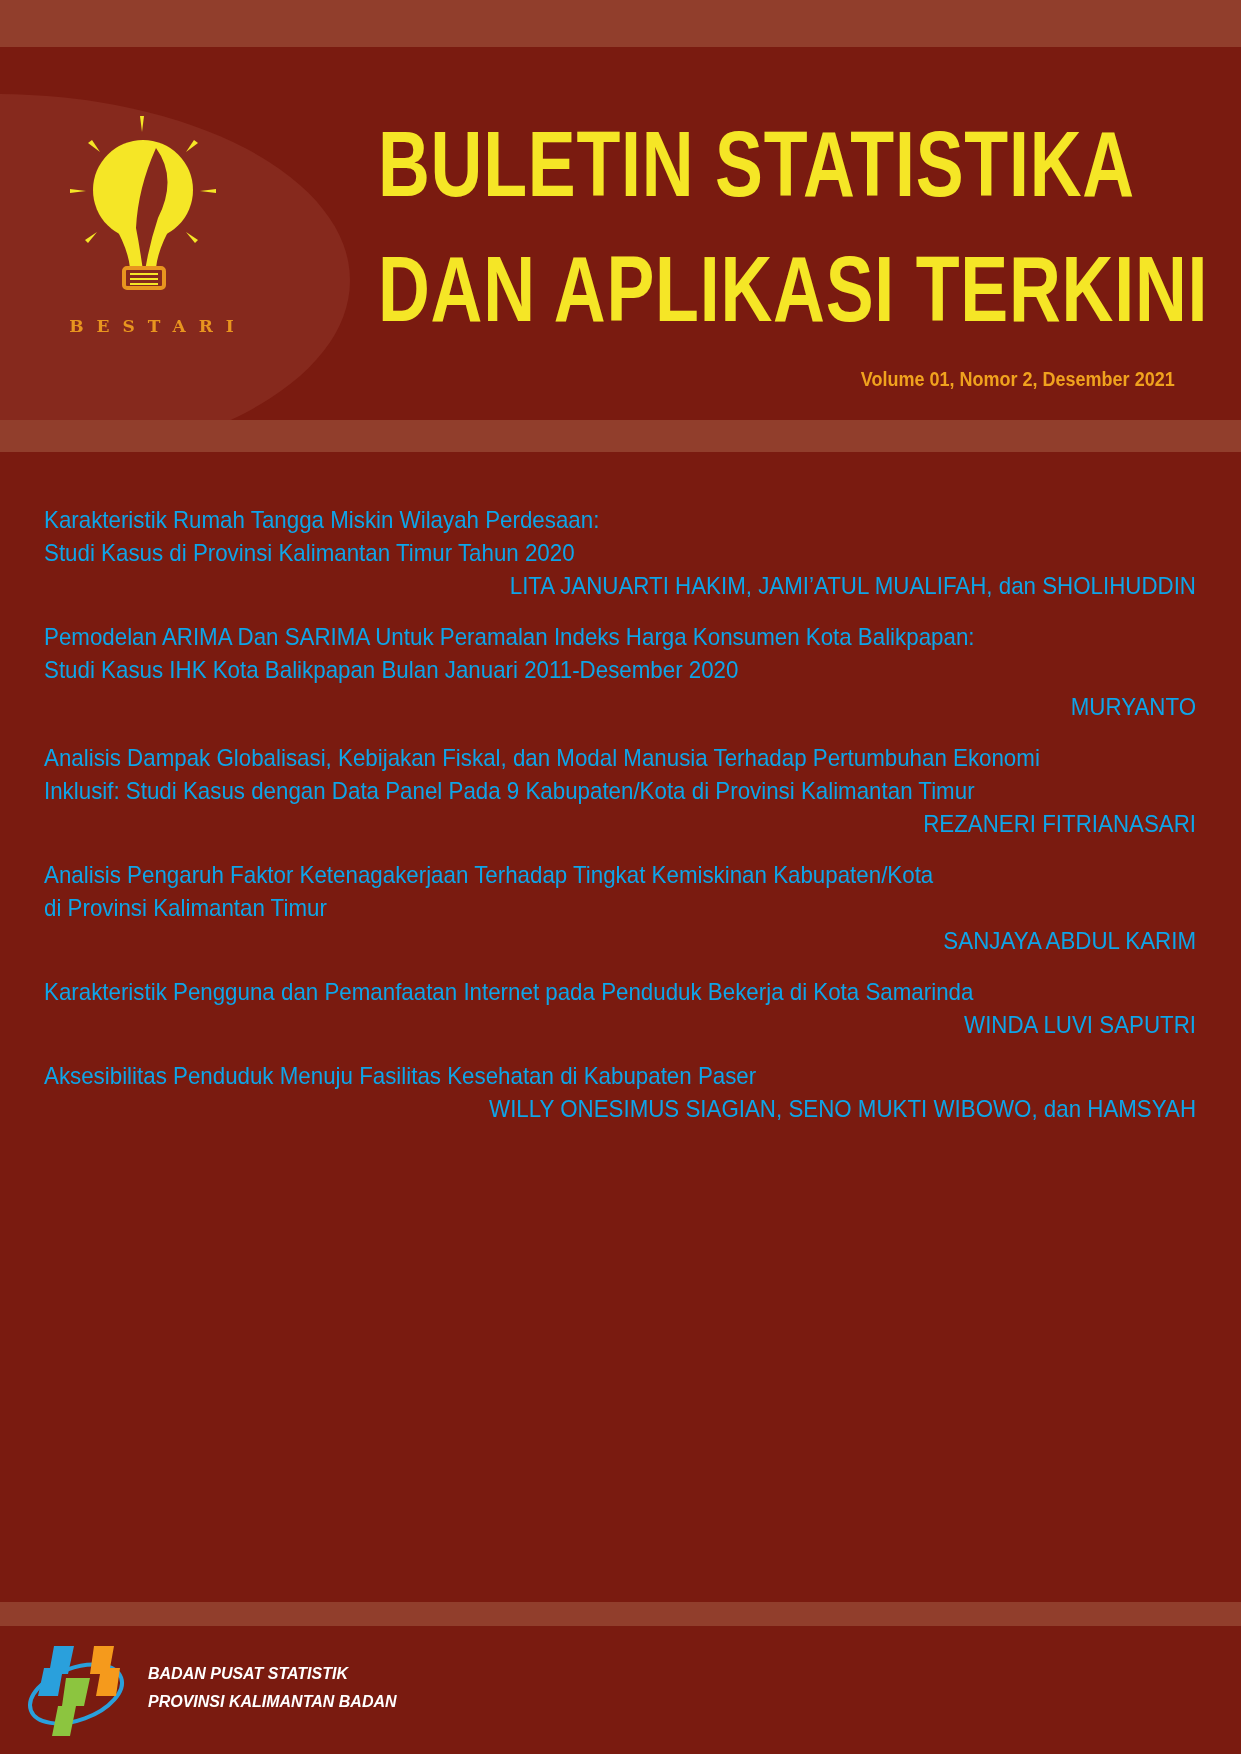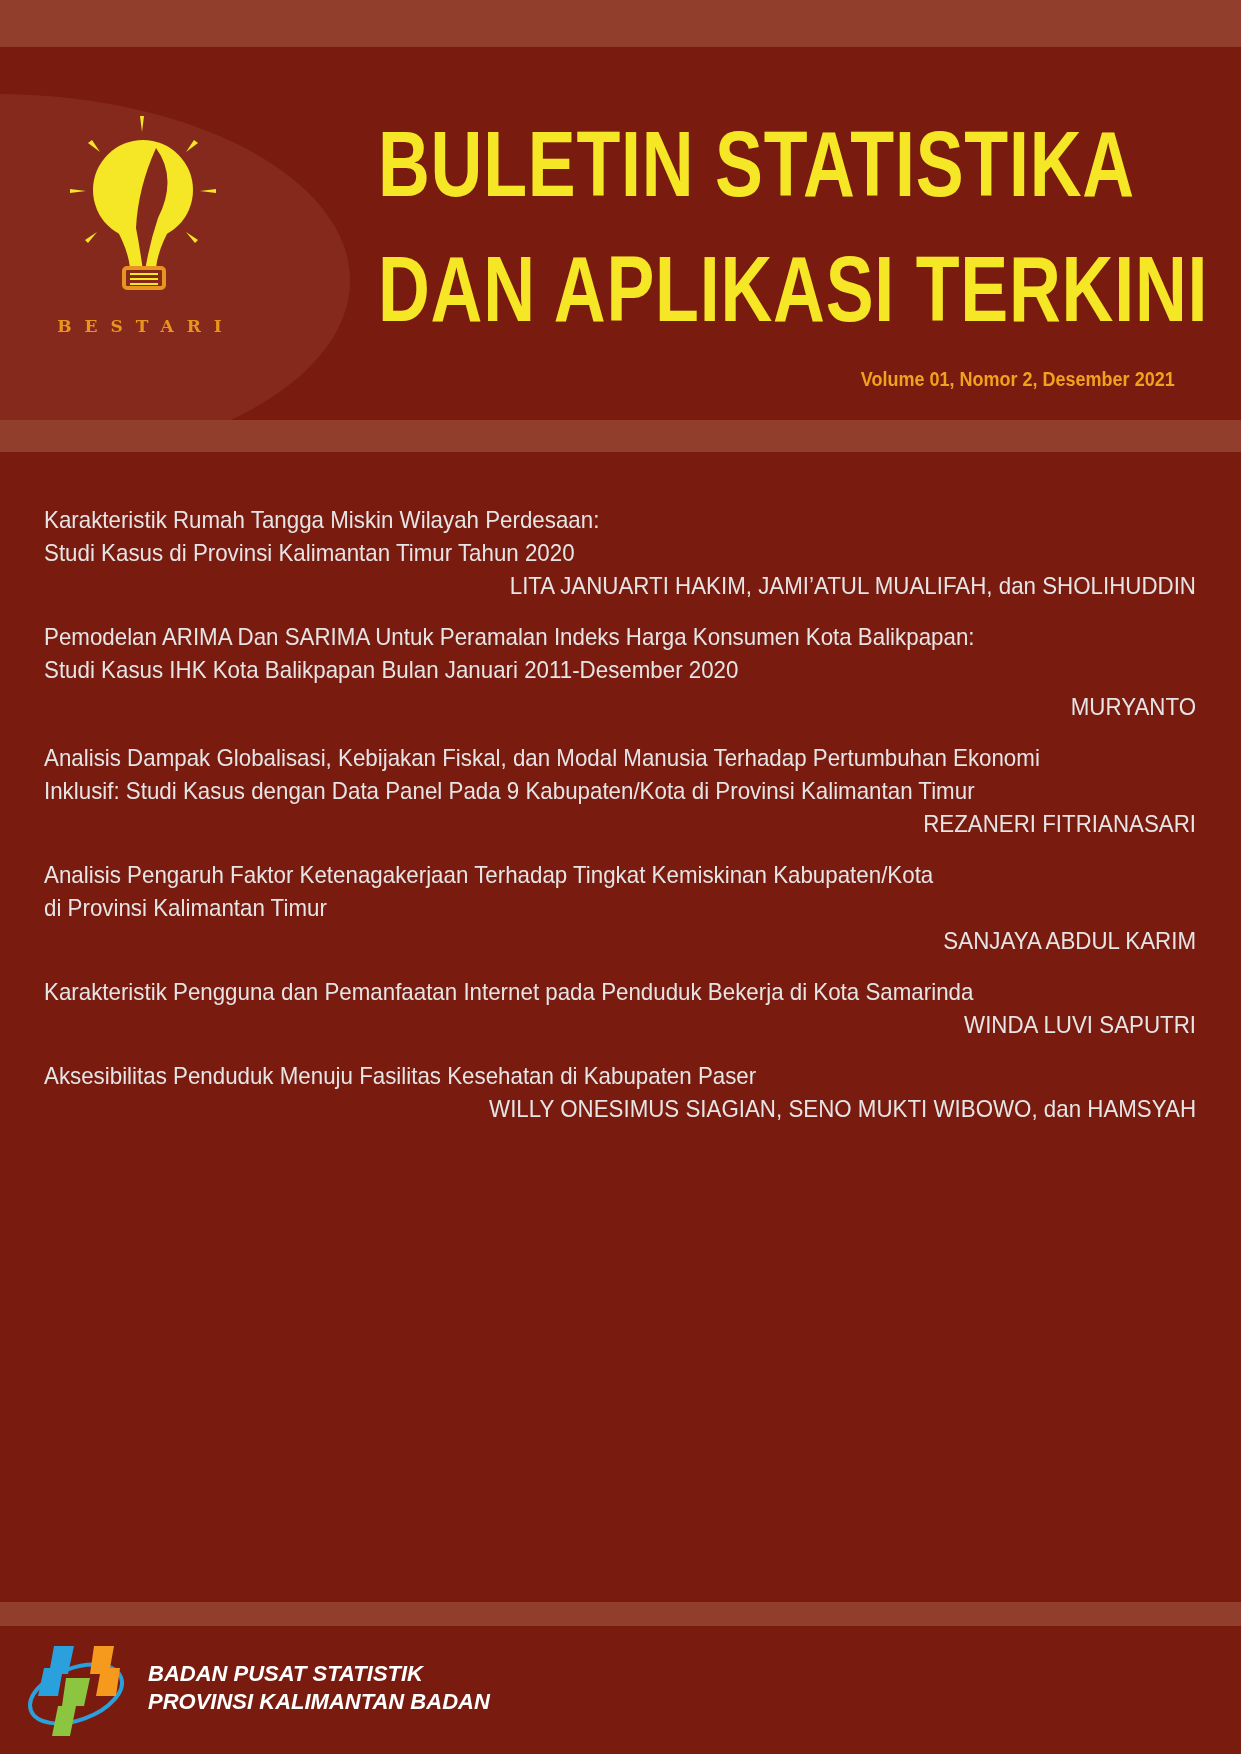--- a/index.html
+++ b/index.html
@@ -7,36 +7,36 @@
          font-family:"Liberation Sans", sans-serif; }
   .band { position:absolute; left:0; width:1241px; background:#913e2c; }
   .band.top { top:0; height:47px; }
   .band.mid { top:420px; height:32px; }
   .band.bot { top:1602px; height:24px; }
   .ellipse { position:absolute; left:-360px; top:47px; width:710px; height:373px; border-radius:50%;
              background:#86291d; overflow:hidden; }
   .header-clip { position:absolute; left:0; top:47px; width:1241px; height:373px; overflow:hidden; }
   .logo { position:absolute; left:48px; top:108px; width:190px; height:240px; }
   .logo svg { position:absolute; left:10px; top:0; }
-  .bestari { position:absolute; left:3px; top:208px; width:190px; text-align:center; color:#e8951f;
+  .bestari { position:absolute; left:15px; top:208px; width:190px; text-align:center; color:#e8951f;
              font-family:"DejaVu Serif", serif; font-weight:bold; font-size:17px; letter-spacing:13px; }
   .title { position:absolute; left:378px; color:#f5e626; font-weight:bold; font-size:92px;
            font-family:"Liberation Sans Narrow","Liberation Sans", sans-serif; transform-origin:left top;
            white-space:nowrap; letter-spacing:1px; }
   .title.l1 { top:112px; transform:scaleX(0.78); }
   .title.l2 { top:237px; transform:scaleX(0.78); }
   .volume { position:absolute; right:66px; top:368px; color:#f0a21e; font-weight:bold; font-size:20px;
             transform:scaleX(0.9); transform-origin:right top; white-space:nowrap; }
-  .articles { position:absolute; left:44px; top:503px; width:1152px; color:#e5e5e5; }
+  .articles { position:absolute; left:44px; top:503px; width:1152px; color:#0ea5e9; }
   .article { margin-bottom:18px; }
   .art-title { font-size:24px; line-height:33px; transform:scaleX(0.93); transform-origin:left top; white-space:nowrap; }
   .art-author { font-size:24px; line-height:33px; text-align:right; transform:scaleX(0.93); transform-origin:right top; white-space:nowrap; }
   .footer-logo { position:absolute; left:24px; top:1644px; }
   .footer-text { position:absolute; left:148px; top:1660px; color:#ffffff; font-weight:bold; font-style:italic;
-                 font-size:22px; line-height:28px; }
+                 font-size:16px; line-height:28px; }
 </style>
 </head>
 <body>
 
 <div class="band top"></div>
 <div class="header-clip">
   <div class="ellipse"></div>
 </div>
 <div class="band mid"></div>
 

